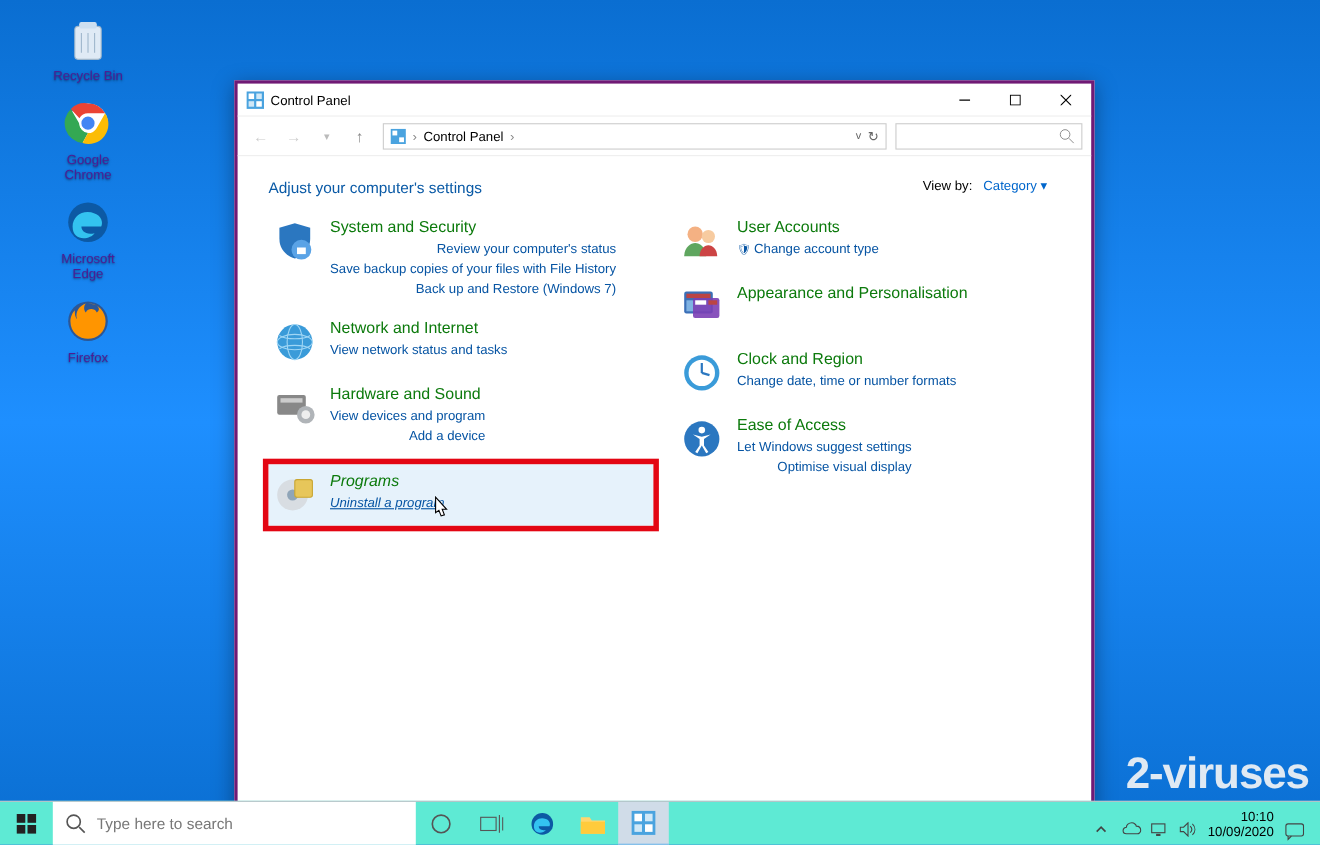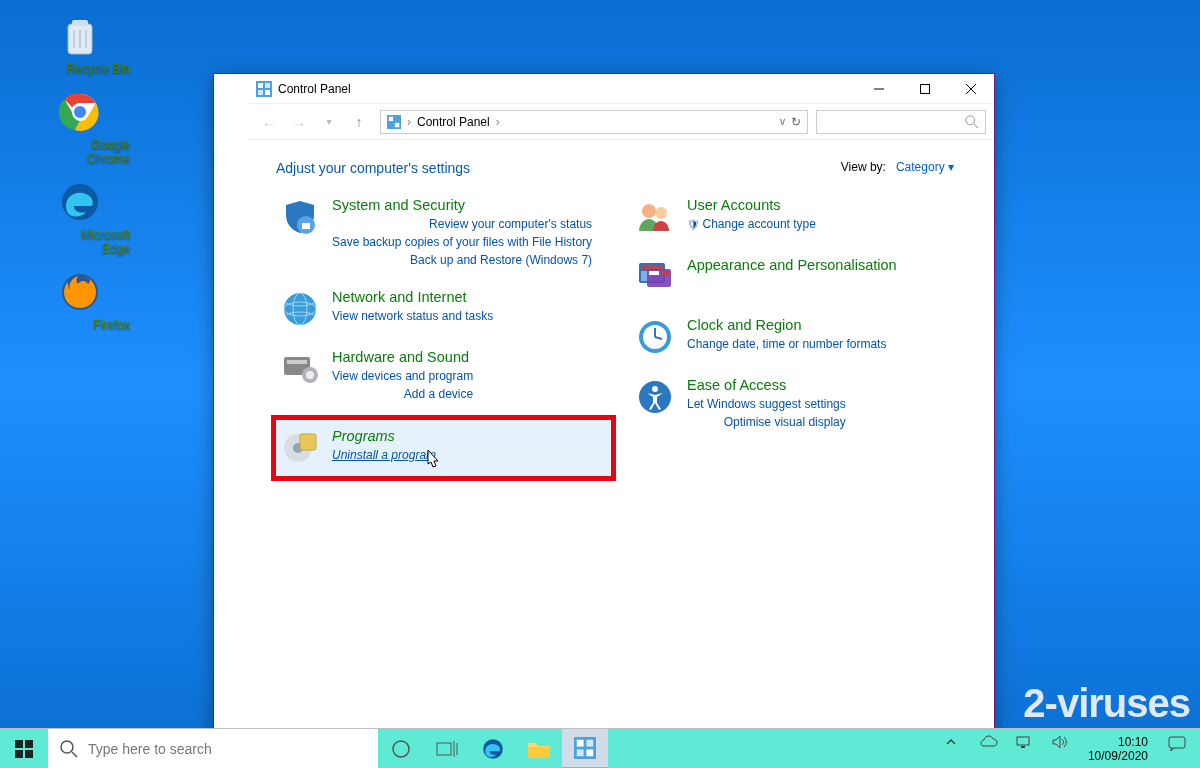--- a/index.html
+++ b/index.html
@@ -5,37 +5,36 @@
   * { box-sizing: border-box; margin: 0; padding: 0; }
   body {
     width: 1200px; height: 768px;
     font-family: "Segoe UI", Tahoma, sans-serif;
     background: linear-gradient(180deg, #0a6ed1 0%, #1e8fff 50%, #0a6ed1 100%);
     position: relative; overflow: hidden;
   }
   
   .desktop-icons { position: absolute; top: 10px; left: 0; width: 160px; }
   .desktop-icon {
-    width: 100px; text-align: right; color: #4d7c0f;
+    width: 100px; text-align: center; color: #4c1d95;
     font-size: 12px; margin: 4px auto 14px auto; cursor: pointer;
     text-shadow: 0 1px 2px rgba(0,0,0,0.5);
   }
   .desktop-icon .di-img {
     width: 44px; height: 44px; margin: 0 auto 4px auto;
     display: flex; align-items: center; justify-content: center;
   }
   .di-label { line-height: 14px; }
 
   
   .window {
     position: absolute; left: 213px; top: 73px;
     width: 782px; height: 676px;
-    background: #fff; border: 1px solid #701a75;
+    background: #fff; border: 3px solid #701a75;
     box-shadow: 0 4px 18px rgba(0,0,0,0.35);
-    padding-left: 34px;
   }
   .titlebar {
     height: 30px; display: flex; align-items: center;
     padding: 0 0 0 8px; border-bottom: 1px solid #eee;
   }
   .titlebar .cp-icon { width: 16px; height: 16px; margin-right: 6px; }
   .titlebar .title { font-size: 12px; }
   .title-buttons { margin-left: auto; display: flex; }
   .title-btn {
     width: 46px; height: 30px; display: flex;
@@ -118,22 +117,22 @@
     width: 330px; height: 40px; background: #fff;
     display: flex; align-items: center; padding: 0 12px;
     border: none; font-size: 14px; color: #777; gap: 10px;
   }
   .tb-icon {
     width: 46px; height: 40px; display:flex;align-items:center;justify-content:center;
     cursor: pointer;
   }
   .tb-icon.active { border-bottom: 2px solid #76b9ed; background: #d0dce8; }
   .tray {
-    margin-left: auto; display: flex; align-items: flex-start;
-    gap: 20px; padding: 0 10px; font-size: 12px;
+    margin-left: auto; display: flex; align-items: flex-end;
+    gap: 10px; padding: 0 10px; font-size: 12px;
   }
   .clock { text-align: right; line-height: 14px; }
   .tray-ico { width: 16px; height: 16px; color: #444; }
   svg { display: block; }
 </style>
 </head>
 <body>
 
 <div class="desktop-icons">
   <div class="desktop-icon">

